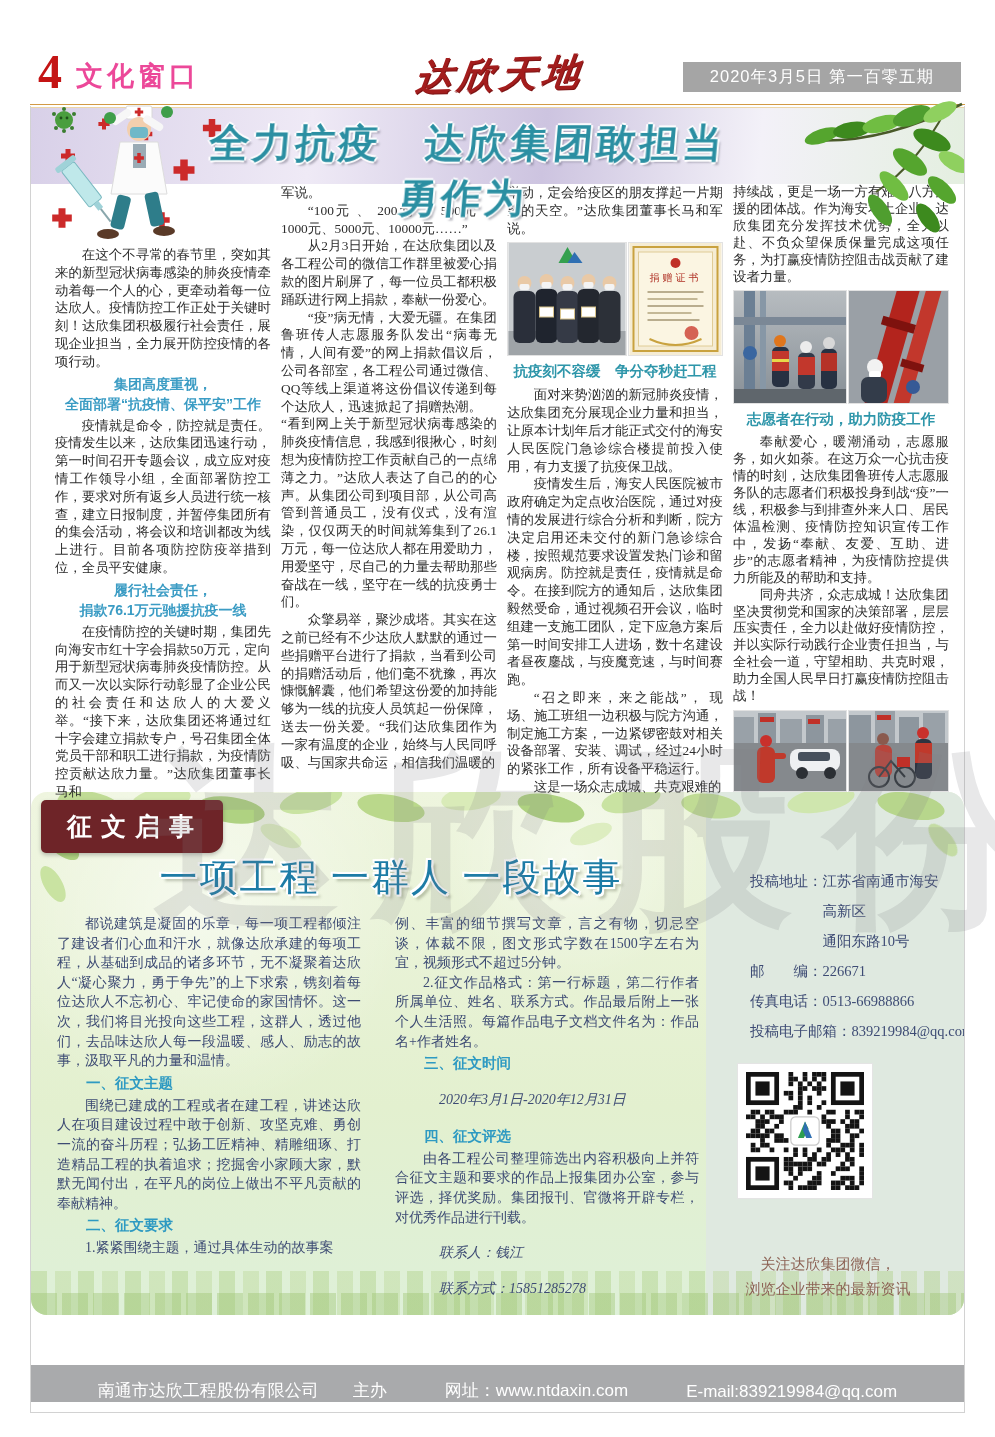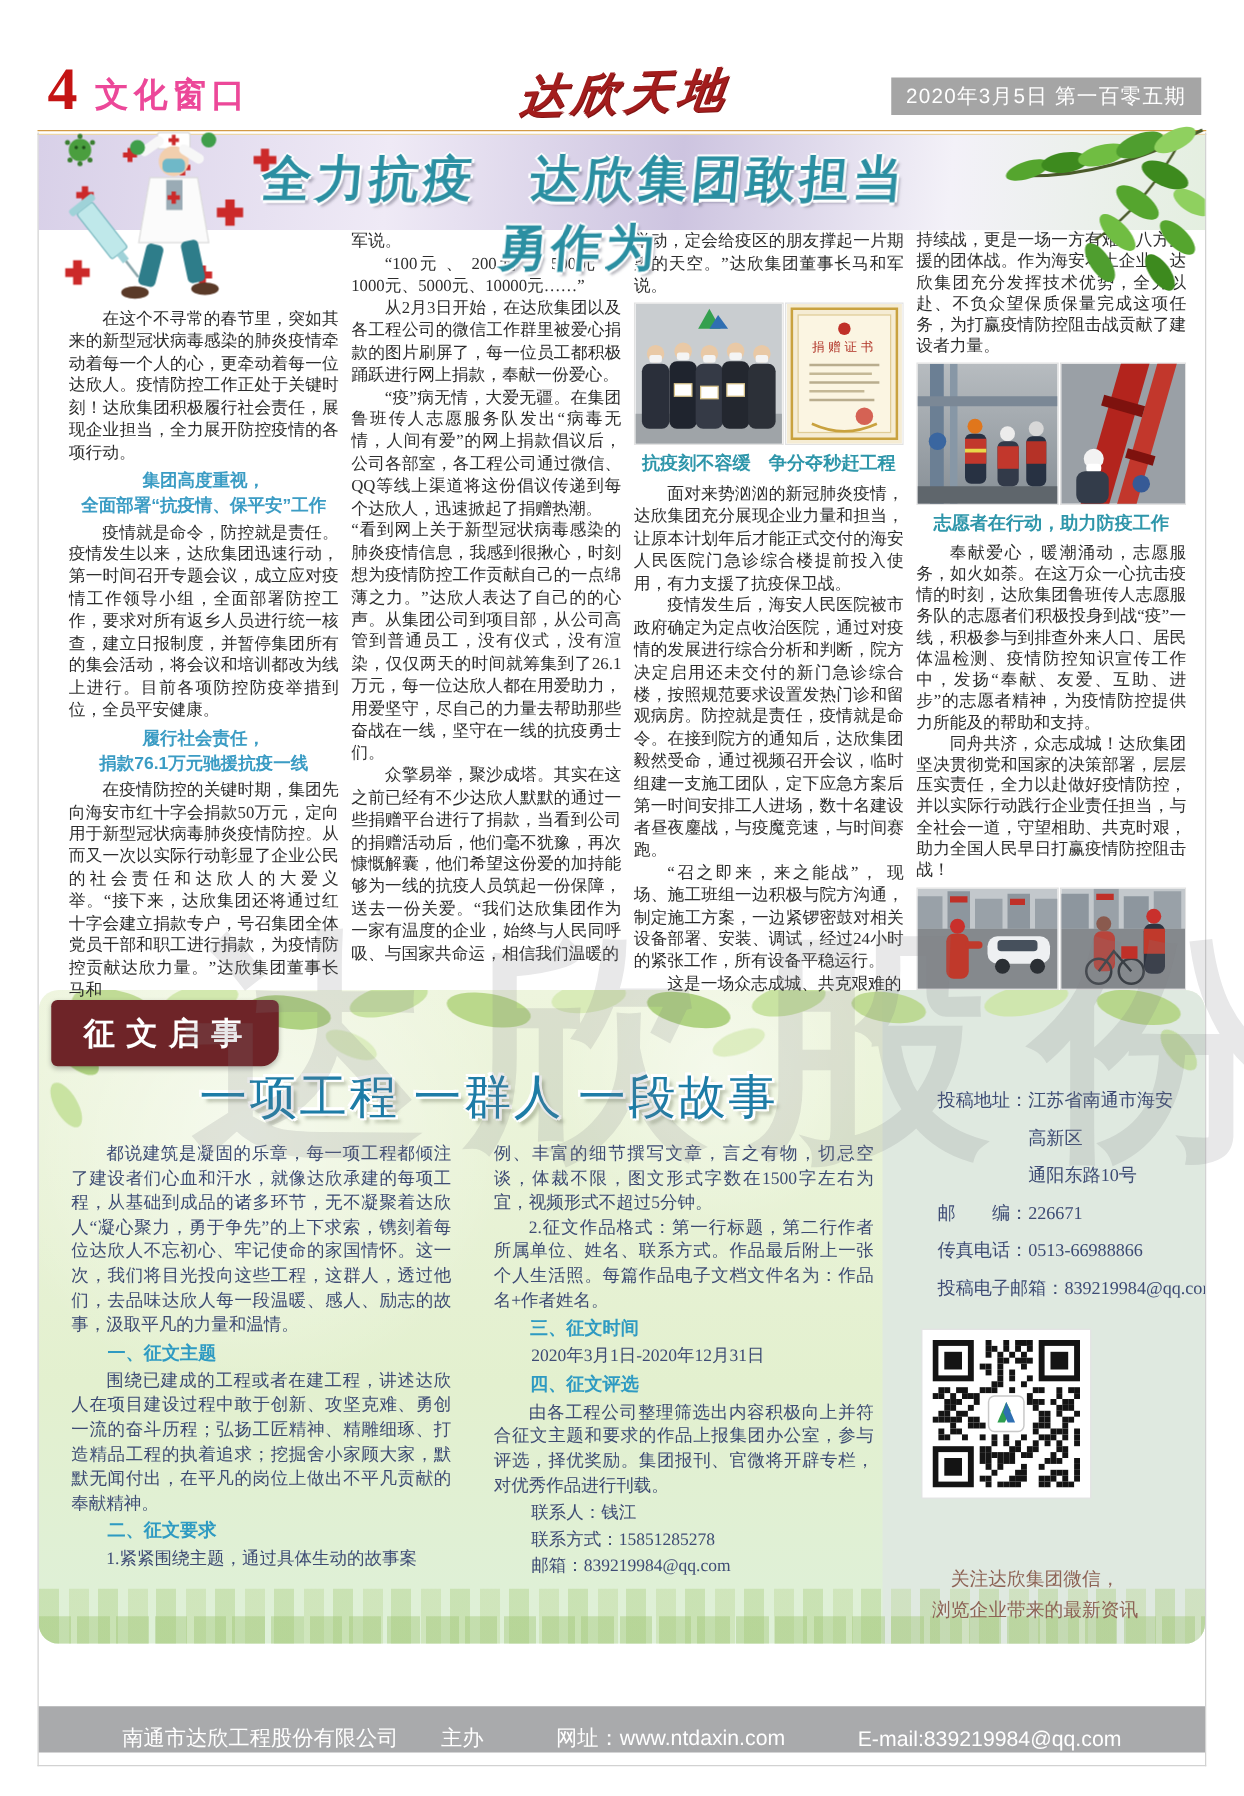--- a/index.html
+++ b/index.html
@@ -13,21 +13,21 @@
 
   
   .header{position:absolute;left:38px;right:34px;top:48px;height:56px;}
   .pagenum-wrap{position:absolute;left:0;top:0;display:flex;align-items:flex-end;}
   .page-num{color:var(--red);font-size:48px;font-weight:bold;line-height:48px;}
   .section-name{font-size:27px;font-weight:bold;color:#ec4899;letter-spacing:4px;margin-left:14px;line-height:40px;}
   .masthead{position:absolute;left:50%;top:2px;transform:translateX(-50%) skewX(-9deg) rotate(-2deg);
     color:var(--deepred);font-size:37px;font-weight:bold;font-style:italic;letter-spacing:5px;
     text-shadow:1px 1px 0 #7d1414;}
   .date-box{position:absolute;right:0;top:14px;background:#a5a5a5;color:#fff;
-    font-family:"Liberation Sans",sans-serif;font-size:16.5px;padding:4px 12px;letter-spacing:1px;}
+    font-family:"Liberation Sans",sans-serif;font-size:16.5px;padding:4px 27px;letter-spacing:1px;}
   .header-rule{position:absolute;left:30px;right:30px;top:104px;height:2px;
     border-top:1px solid #d29a45;border-bottom:1px solid #ecd6a8;}
 
   
   .frame{position:absolute;left:30px;right:30px;top:106px;bottom:24px;
     border:1px solid #d2d2d2;border-top:none;pointer-events:none;}
 
   
   .banner-band{position:absolute;left:31px;right:31px;top:108px;height:76px;
     background:linear-gradient(95deg,#d8d0e8,#efeaf6 30%,#cdc4e0 55%,#f3f1f8 78%,#e4efe0);}
@@ -74,21 +74,21 @@
     padding:10px 20px 10px 26px;border-radius:5px 5px 14px 5px;box-shadow:0 2px 4px rgba(0,0,0,.25);}
   .essay-headline{position:absolute;left:70px;top:60px;width:580px;text-align:center;z-index:4;
     color:#1d7ca6;font-size:38px;font-weight:normal;letter-spacing:2px;
     text-shadow:-2px 0 #fff,2px 0 #fff,0 -2px #fff,0 2px #fff,-2px -2px #fff,2px 2px #fff,4px 4px 3px rgba(80,90,60,.4);}
   .essay-cols{position:absolute;left:26px;top:122px;width:642px;height:392px;display:flex;gap:34px;z-index:4;}
   .e-col{width:312px;overflow:hidden;font-size:14px;line-height:19.6px;color:var(--essay-blue);}
   .e-para{margin:0;text-indent:2em;text-align:justify;}
   .e-para.flush{text-indent:0;}
   .e-head{margin:2px 0;padding-left:2em;color:var(--essay-head);font-weight:bold;
     font-family:"Liberation Sans",sans-serif;font-size:14.5px;line-height:21px;}
-  .e-line{margin:2px;padding-left:2em;}
+  .e-line{margin:16px;padding-left:2em;font-style:italic;}
 
   .contact{position:absolute;right:18px;top:74px;width:236px;z-index:4;
     font-size:14.5px;line-height:30px;color:var(--essay-blue);}
   .c-row{display:flex;}
   .c-label{white-space:nowrap;margin-left:40px;}
   .c-val{flex:1;}
   .qr-card{position:absolute;right:92px;top:272px;width:134px;height:134px;background:#fff;z-index:4;
     box-shadow:0 0 0 1px #e4e4e4;}
   .qr-card svg{position:absolute;left:8px;top:8px;}
   .qr-caption{position:absolute;right:18px;top:428px;width:236px;z-index:4;text-align:center;

